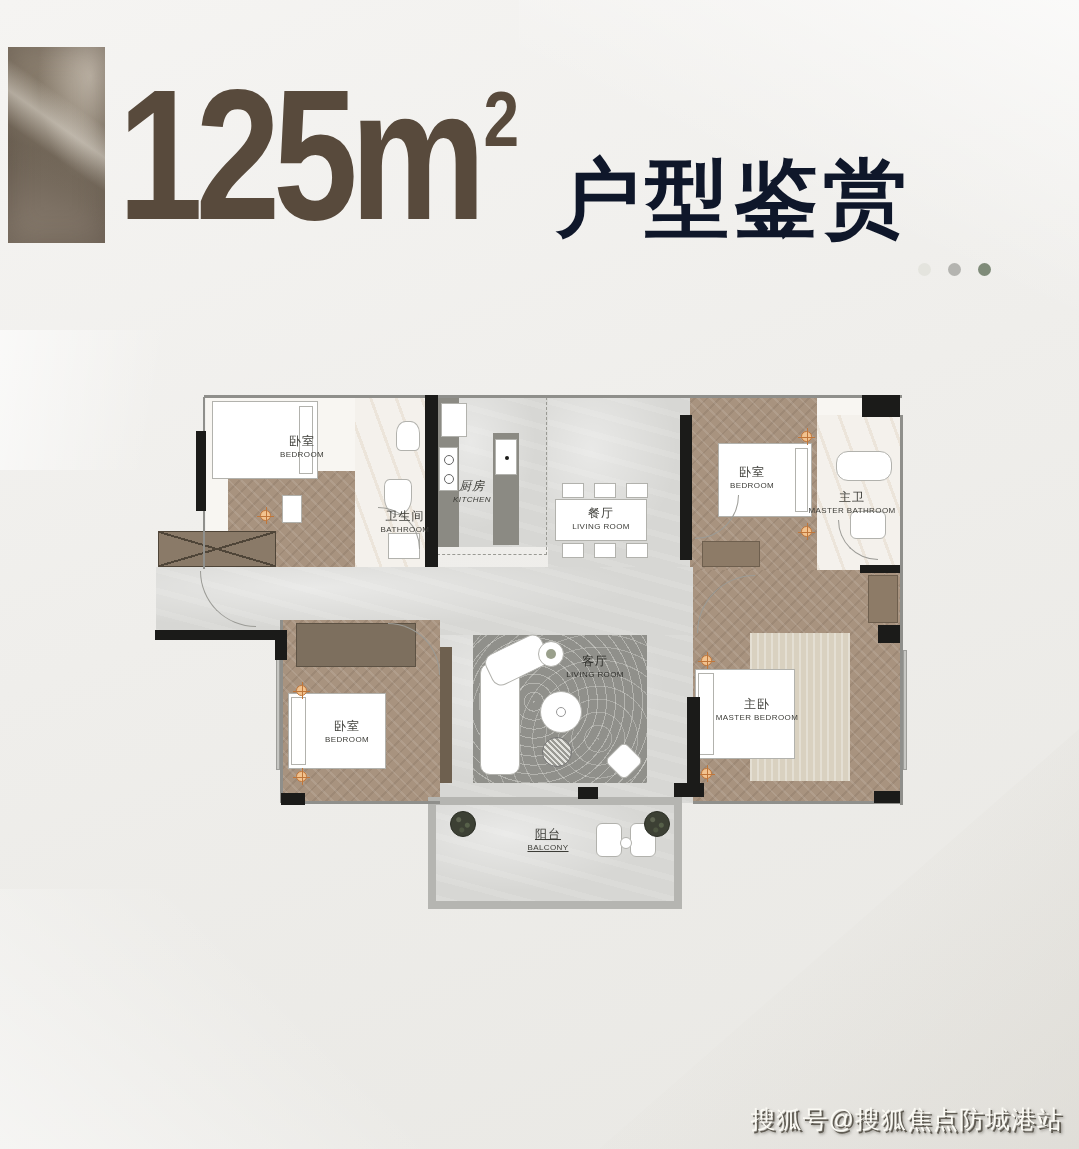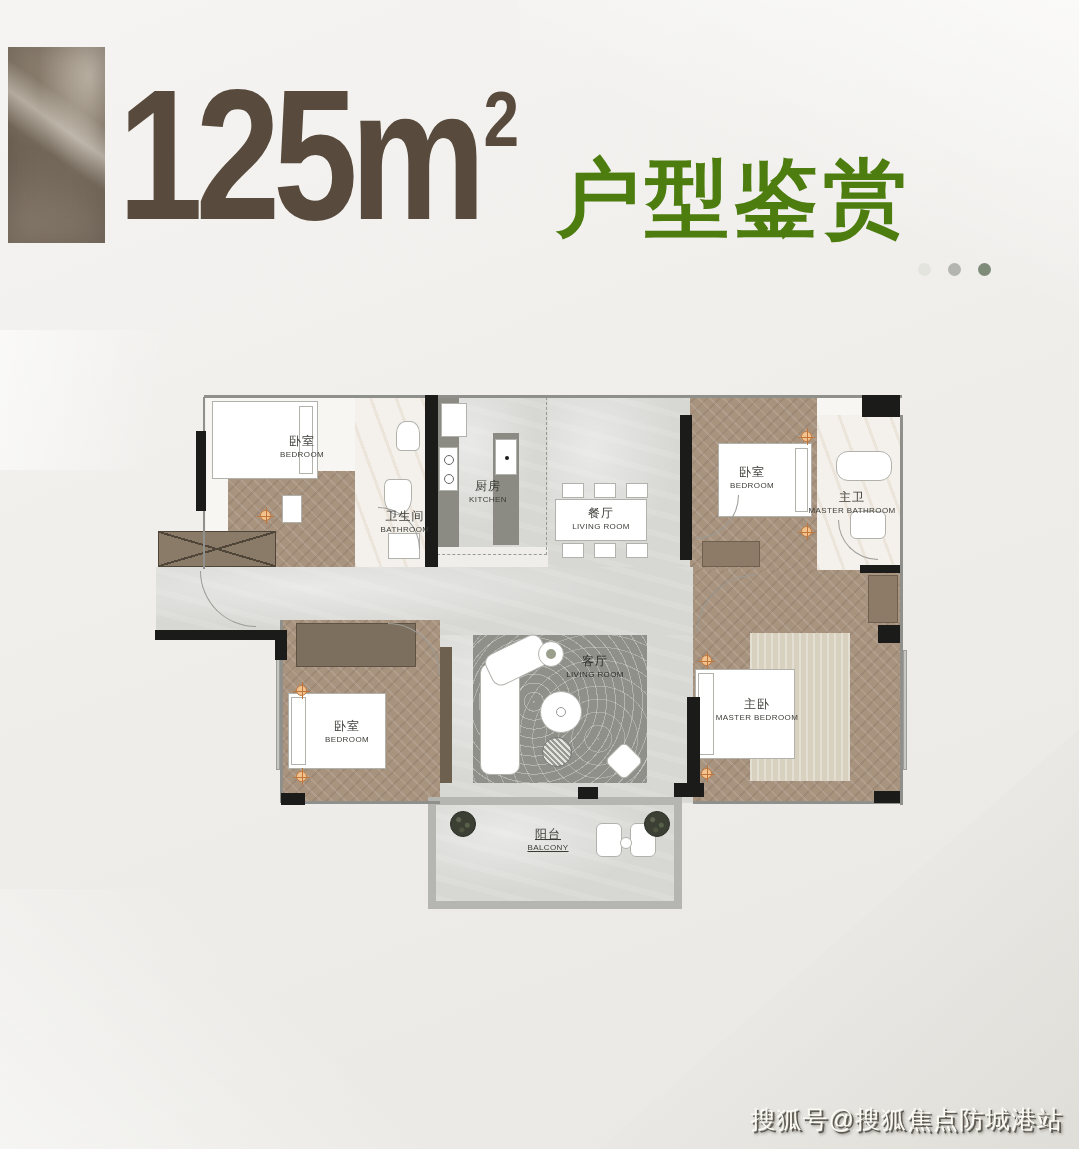--- a/index.html
+++ b/index.html
@@ -39,21 +39,21 @@
   .area-big {
     position:absolute; left:118px; top:62px; height:190px;
     color:#584a3c; white-space:nowrap;
     transform:scaleX(.82); transform-origin:left top;
     display:flex; align-items:flex-start;
   }
   .area-num { font-size:186px; font-weight:bold; line-height:1; letter-spacing:-9px; }
   .area-sup { font-size:78px; font-weight:bold; line-height:1; margin-left:6px; margin-top:18px; }
   .page-title {
     position:absolute; left:556px; top:142px;
-    font-size:84px; font-weight:bold; color:#4d7c0f; letter-spacing:5px; white-space:nowrap;text-align:right;
+    font-size:84px; font-weight:bold; color:#0f172a; letter-spacing:5px; white-space:nowrap;text-align:right;
   }
   .dots { position:absolute; left:918px; top:263px; display:flex; gap:17px; }
   .dot { width:13px; height:13px; border-radius:50%; }
 
   
   .plan { position:absolute; left:150px; top:395px; width:765px; height:530px; }
   .abs { position:absolute; }
 
   .wood {
     background-color:#a8937f;
@@ -274,21 +274,21 @@
   <div class="abs wall" style="left:537px;top:302px;width:13px;height:90px;"></div>
 
   <div class="rlabel" style="left:152px;top:52px;">
     <span class="cn">卧室</span>
     <span class="en">BEDROOM</span>
   </div>
   <div class="rlabel" style="left:255px;top:127px;">
     <span class="cn">卫生间</span>
     <span class="en">BATHROOM</span>
   </div>
-  <div class="rlabel" style="left:338px;top:97px;">
+  <div class="rlabel" style="left:322px;top:97px;font-style:italic;">
     <span class="cn">厨房</span>
     <span class="en">KITCHEN</span>
   </div>
   <div class="rlabel" style="left:451px;top:124px;">
     <span class="cn">餐厅</span>
     <span class="en">LIVING ROOM</span>
   </div>
   <div class="rlabel" style="left:602px;top:83px;">
     <span class="cn">卧室</span>
     <span class="en">BEDROOM</span>

